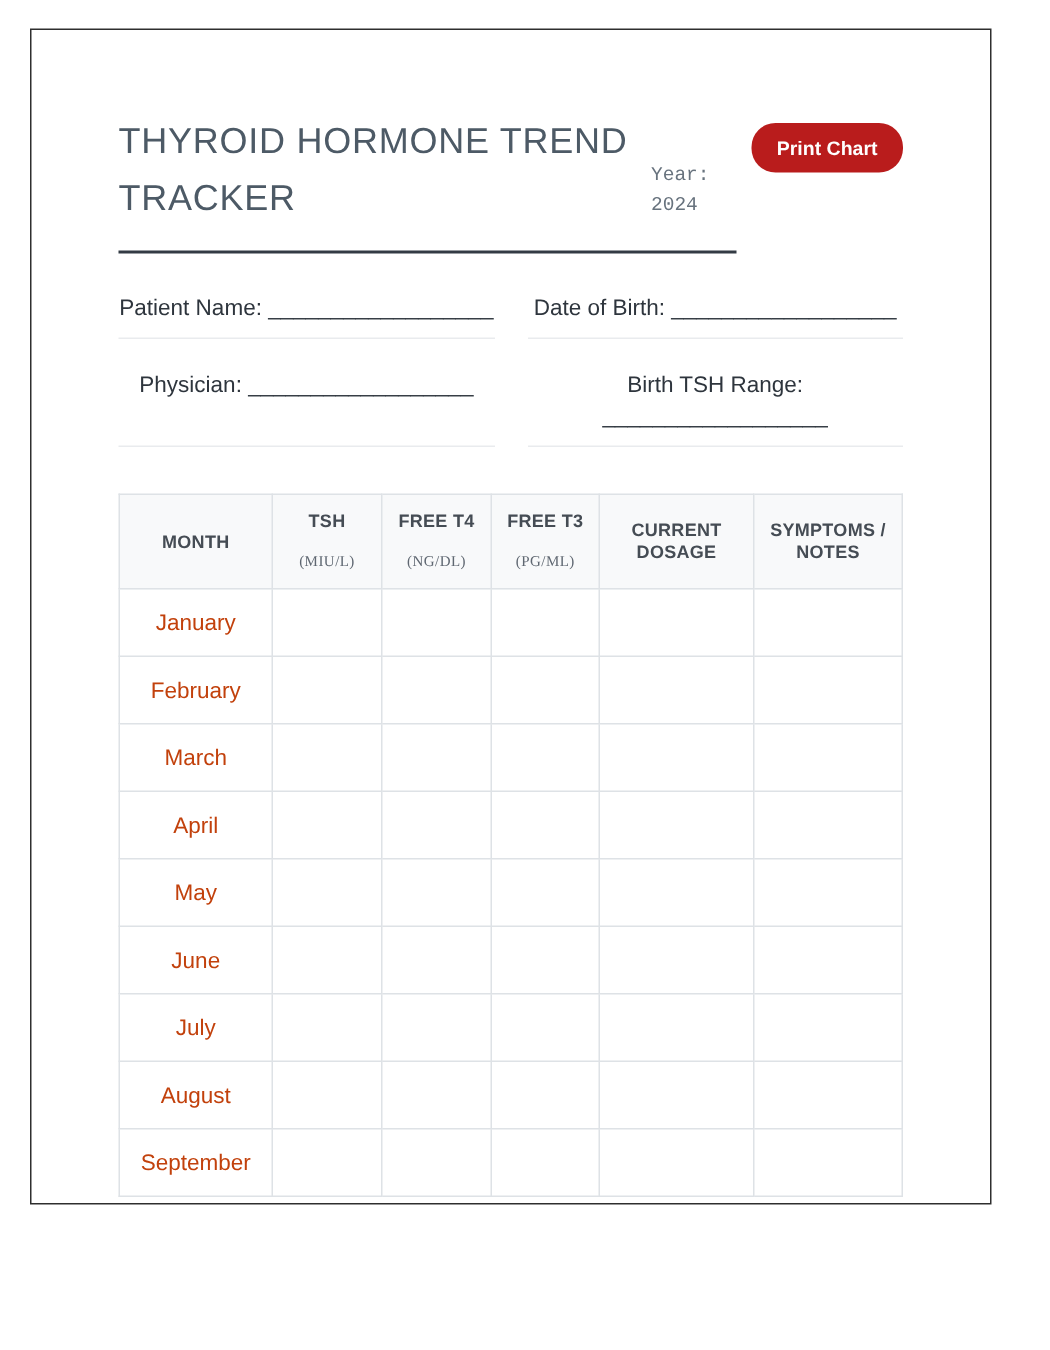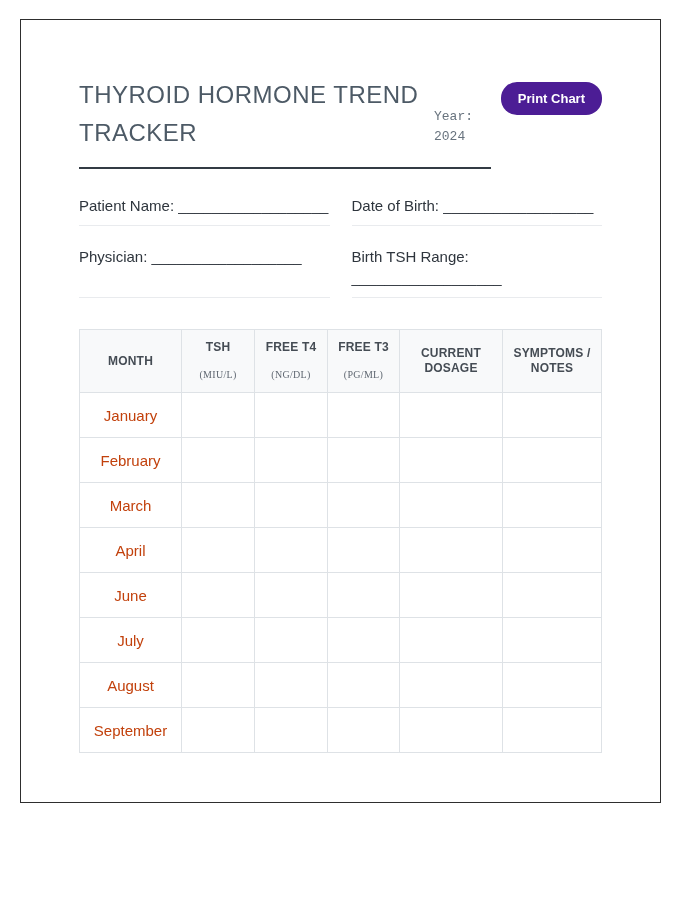--- a/index.html
+++ b/index.html
@@ -46,21 +46,21 @@
     font-family: Liberation Mono, monospace;
   }
   .btn-col {
     flex: 1;
     display: flex;
     justify-content: flex-end;
     align-items: flex-start;
     padding-top: 6px;
   }
   .print-btn {
-    background: #4c1d95;
+    background: #b91c1c;
     color: #ffffff;
     font-family: inherit;
     font-size: 13px;
     font-weight: bold;
     border: none;
     border-radius: 16px;
     padding: 9px 17px;
     cursor: pointer;
     text-align: center;
   }
@@ -71,20 +71,21 @@
     column-gap: 22px;
     row-gap: 20px;
     margin-top: 26px;
   }
   .field {
     border-bottom: 1px solid #e9ebee;
     padding-bottom: 9px;
     font-size: 15px;
     line-height: 21px;
     color: #2e353d;
+    text-align: center;
   }
   .field .blank { color: #2e353d; }
   
   table.tracker {
     border-collapse: collapse;
     table-layout: fixed;
     width: 522px;
     margin-top: 31px;
   }
   table.tracker th {
@@ -219,20 +220,28 @@
         </tr>
         <tr>
           <td>April</td>
           <td></td>
           <td></td>
           <td></td>
           <td></td>
           <td></td>
         </tr>
         <tr>
+          <td>May</td>
+          <td></td>
+          <td></td>
+          <td></td>
+          <td></td>
+          <td></td>
+        </tr>
+        <tr>
           <td>June</td>
           <td></td>
           <td></td>
           <td></td>
           <td></td>
           <td></td>
         </tr>
         <tr>
           <td>July</td>
           <td></td>

